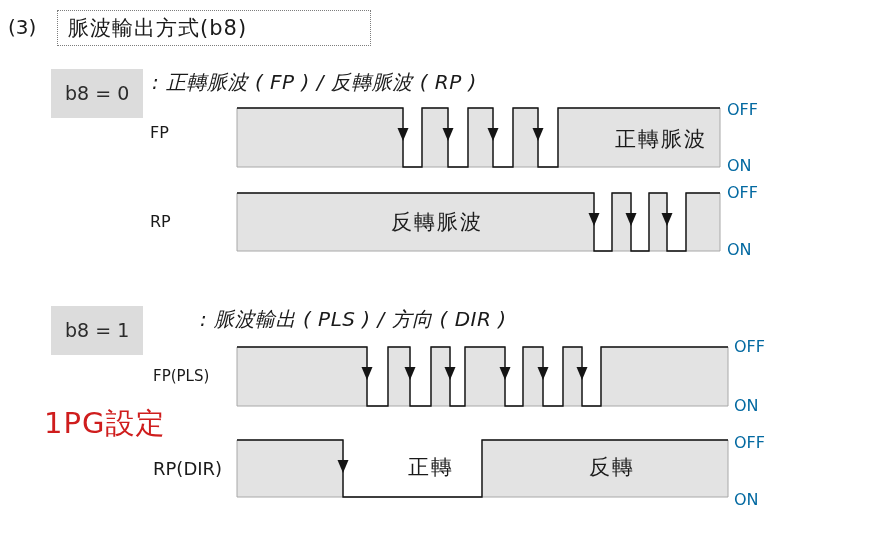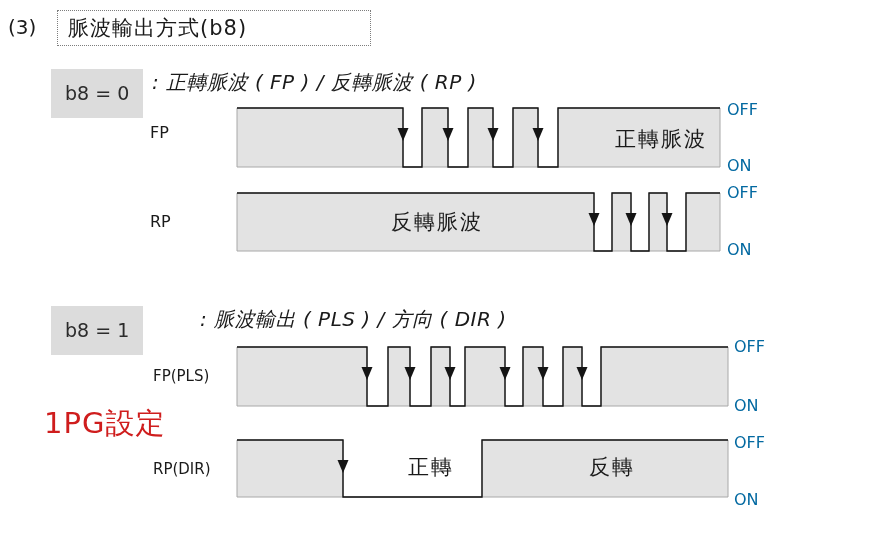--- a/index.html
+++ b/index.html
@@ -62,21 +62,21 @@
       <path d="M 537.5 367 L 548.5 367 L 543 380 Z" fill="#141414"></path>
       <path d="M 576.5 367 L 587.5 367 L 582 380 Z" fill="#141414"></path>
       <polygon points="237,440 343,440 343,497 482,497 482,440 728,440 728,497 237,497" fill="#e3e3e3" stroke="#a8a8a8" stroke-width="1"></polygon>
       <polyline points="237,440 343,440 343,497 482,497 482,440 728,440" fill="none" stroke="#141414" stroke-width="1.4"></polyline>
       <path d="M 337.5 460 L 348.5 460 L 343 473 Z" fill="#141414"></path>
     </svg>
 
   <div class="sig-label" style="left:150px;top:124px;">FP</div>
   <div class="sig-label" style="left:150px;top:213px;">RP</div>
   <div class="sig-label" style="left:153px;top:367px;font-size:15px;">FP(PLS)</div>
-  <div class="sig-label" style="left:153px;top:460px;font-size:15px;">RP(DIR)</div>
+  <div class="sig-label" style="left:153px;top:460px;font-size:18px;">RP(DIR)</div>
 
   <div class="state-label" style="left:727px;top:101px;">OFF</div>
   <div class="state-label" style="left:727px;top:157px;">ON</div>
   <div class="state-label" style="left:727px;top:184px;">OFF</div>
   <div class="state-label" style="left:727px;top:241px;">ON</div>
   <div class="state-label" style="left:734px;top:338px;">OFF</div>
   <div class="state-label" style="left:734px;top:397px;">ON</div>
   <div class="state-label" style="left:734px;top:434px;">OFF</div>
   <div class="state-label" style="left:734px;top:491px;">ON</div>
 

